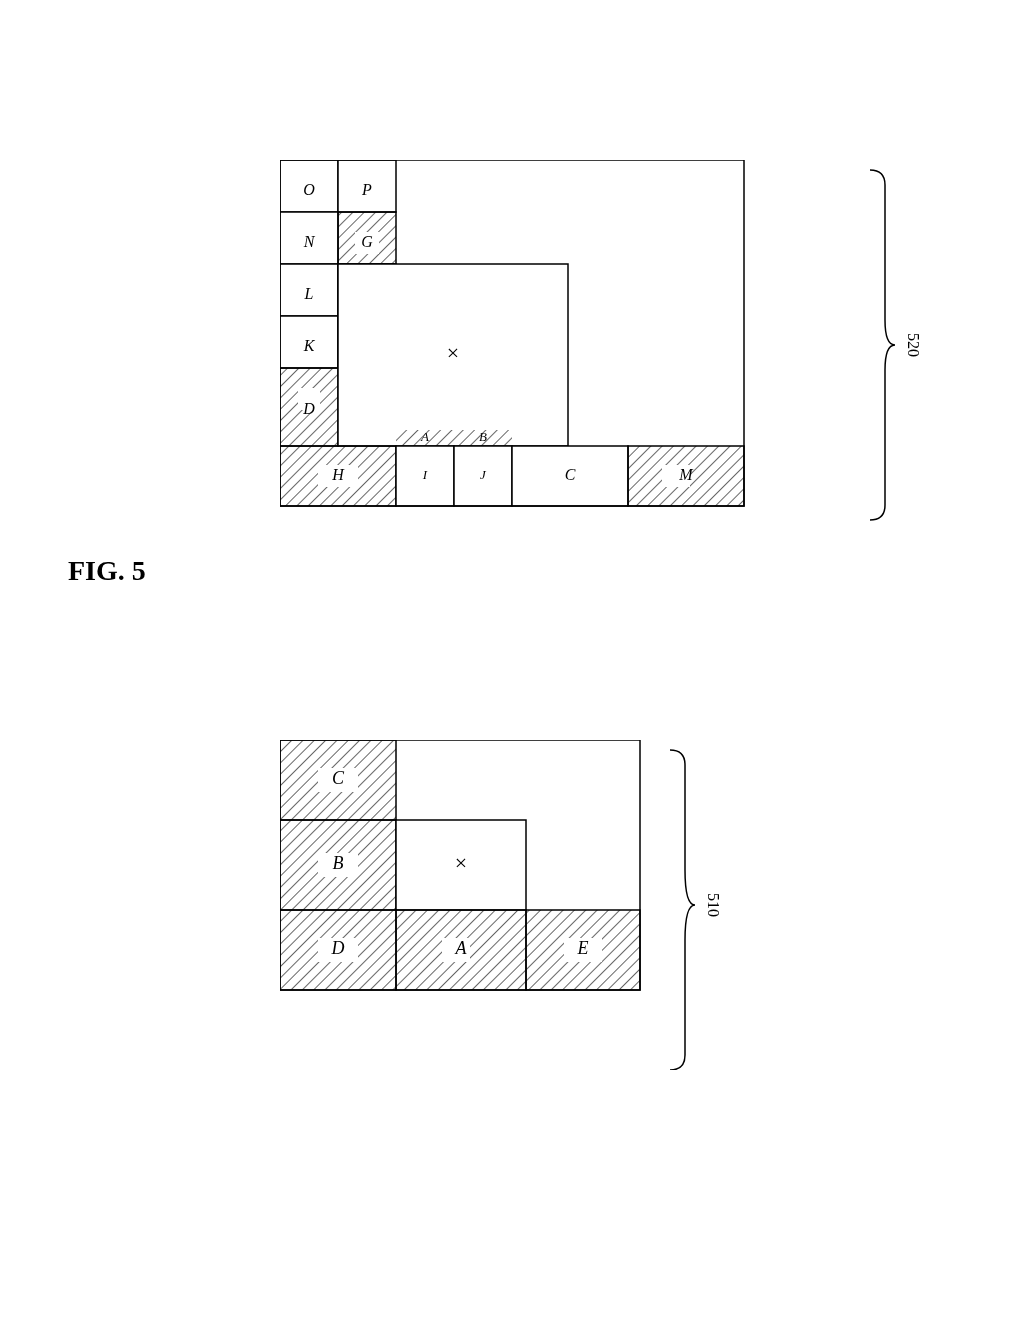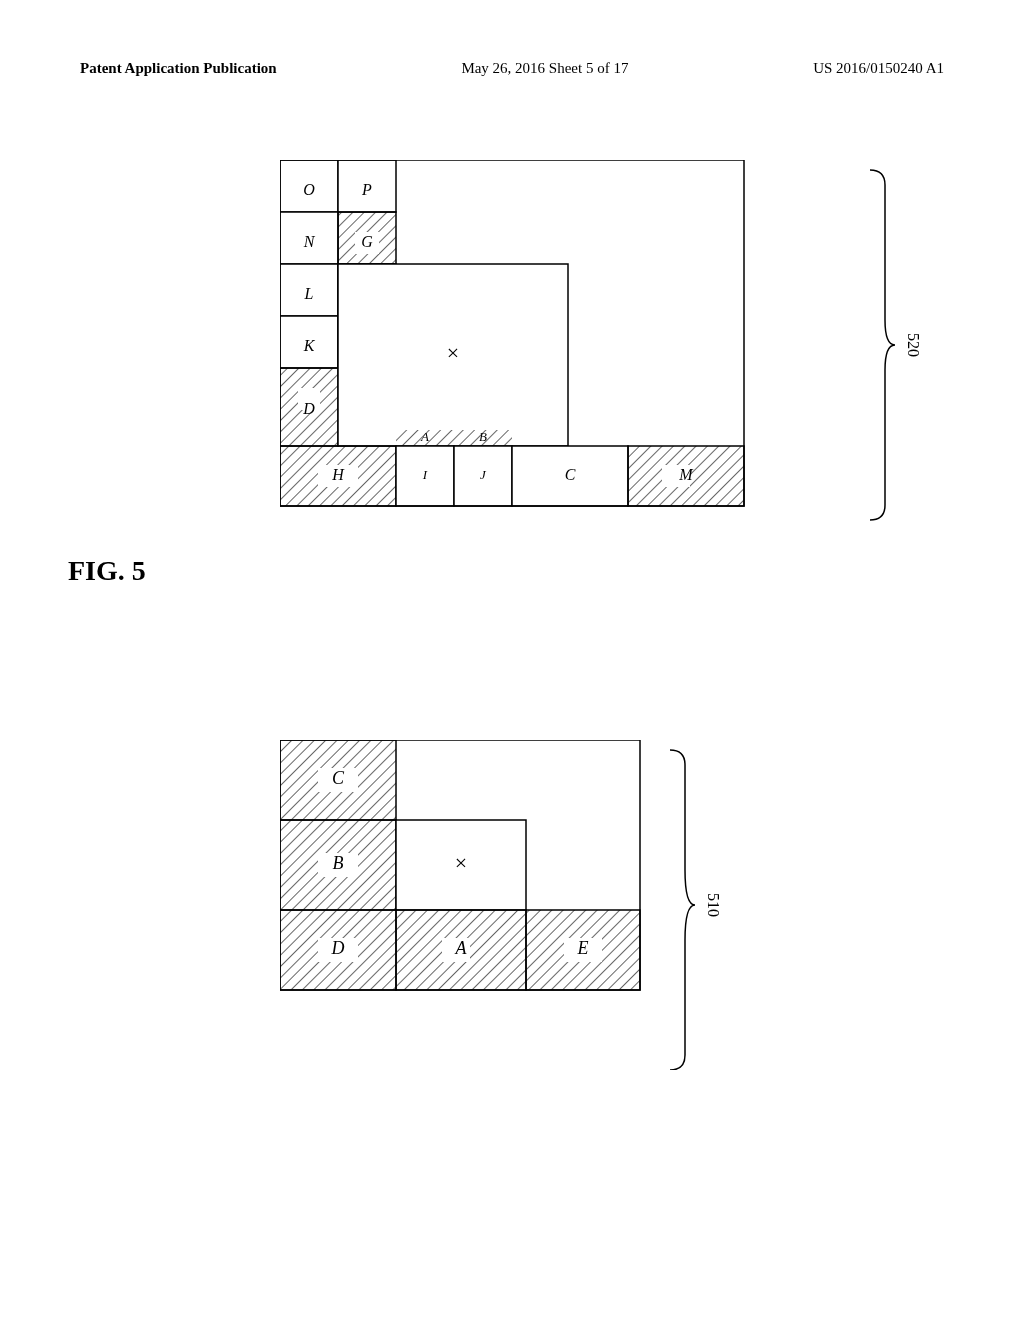--- a/index.html
+++ b/index.html
@@ -71,25 +71,20 @@
       left: 280px;
       width: 420px;
       height: 330px;
     }
   </style>
 </head>
 <body>
 
 <div class="page">
 
-  <div class="header">
-    <div class="header-left">Patent Application Publication</div>
-    <div class="header-center">May 26, 2016  Sheet 5 of 17</div>
-    <div class="header-right">US 2016/0150240 A1</div>
-  </div>
 
   <div class="fig-label">FIG. 5</div>
 
   <div class="diagram-520">
 
     <svg width="590" height="370" style="position:absolute; top:0; left:0;">
       <defs>
         <pattern id="hatch520" patternUnits="userSpaceOnUse" width="8" height="8" patternTransform="rotate(45)">
           <line x1="0" y1="0" x2="0" y2="8" stroke="#000" stroke-width="1.2"></line>
         </pattern>

